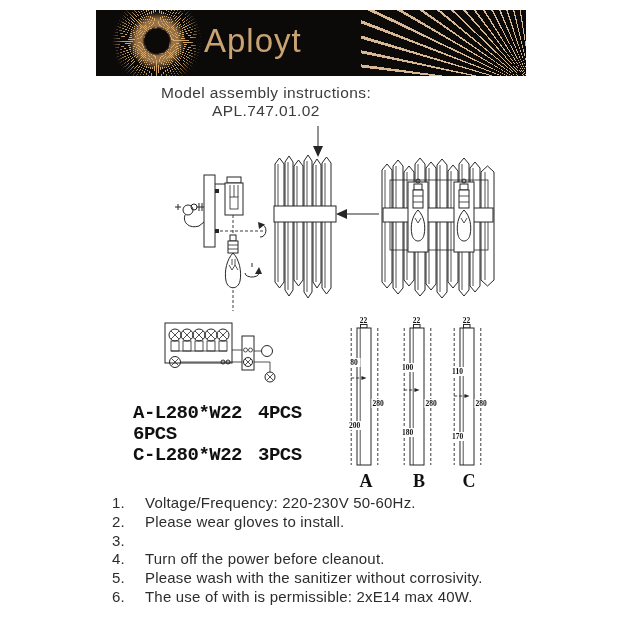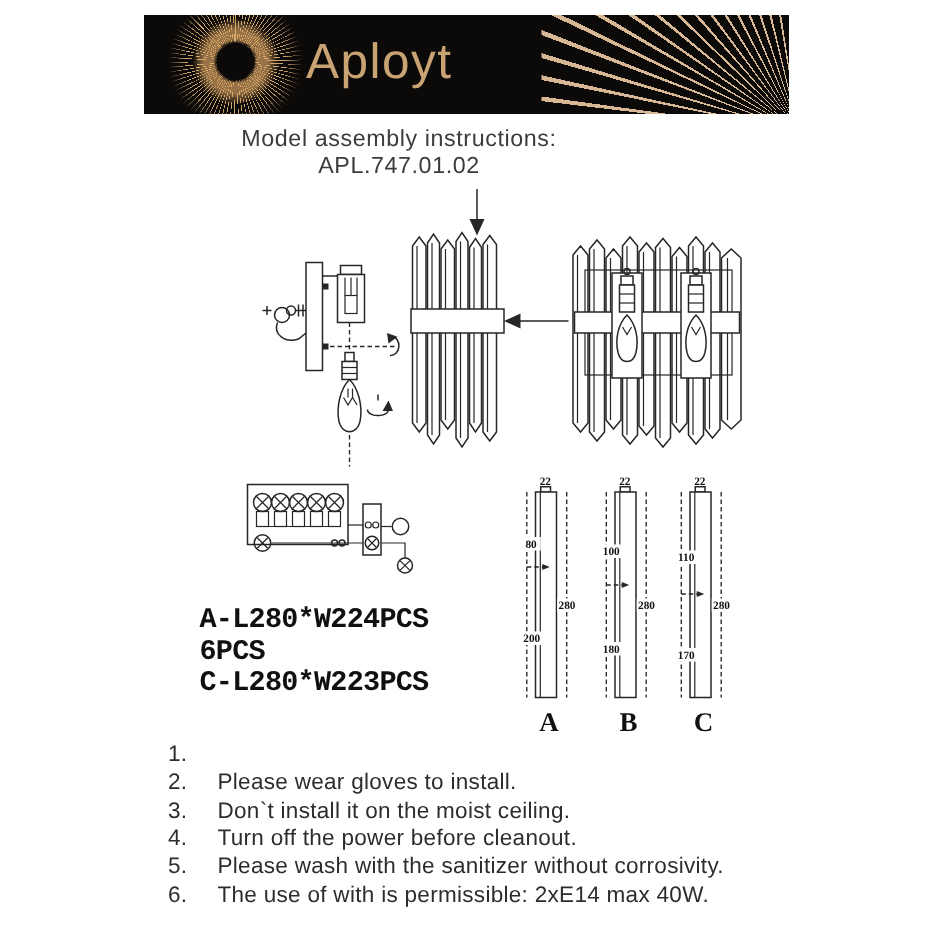--- a/index.html
+++ b/index.html
@@ -28,21 +28,21 @@
   .lnw{stroke:#262626;stroke-width:1;fill:#ffffff;}
   .lnt{stroke:#262626;stroke-width:.8;fill:none;}
   .flt{fill:#262626;stroke:none;}
   .dsh{stroke:#262626;stroke-width:.9;fill:none;stroke-dasharray:3 2;}
   .dnum{font:bold 7.5px "Liberation Serif",serif;fill:#111;}
   .wbg{fill:#ffffff;stroke:none;}
 
   
   .parts{position:absolute;left:133px;top:403px;font-family:"Liberation Mono",monospace;
     font-weight:bold;font-size:19px;letter-spacing:-0.5px;line-height:21px;color:#101010;}
-  .prow{display:flex;gap:0;}
+  .prow{display:flex;gap:16px;}
 
   
   .dimfig{position:absolute;width:36px;height:178px;}
   .figletter{position:absolute;left:0;top:156px;width:36px;text-align:center;
     font-family:"Liberation Serif",serif;font-weight:bold;font-size:18px;color:#111;}
 
   
   .instructions{position:absolute;left:112px;top:494px;width:430px;font-size:15px;
     line-height:18.8px;color:#2d2d2d;letter-spacing:.2px;font-weight:500;}
   .irow{display:flex;}
@@ -317,28 +317,28 @@
       <text class="dnum" x="6.5" y="124" text-anchor="middle">170</text>
       <rect class="wbg" x="23.5" y="84" width="13" height="9"></rect>
       <text class="dnum" x="30" y="91" text-anchor="middle">280</text>
     </svg>
     <div class="figletter">C</div>
   </div>
 
   <div class="instructions">
     <div class="irow">
       <span class="inum">1.</span>
+      <span class="itext">Voltage/Frequency: 220-230V 50-60Hz.</span>
     </div>
     <div class="irow">
       <span class="inum">2.</span>
       <span class="itext">Please wear gloves to install.</span>
     </div>
     <div class="irow">
       <span class="inum">3.</span>
-      <span class="itext">Don`t install it on the moist ceiling.</span>
     </div>
     <div class="irow">
       <span class="inum">4.</span>
       <span class="itext">Turn off the power before cleanout.</span>
     </div>
     <div class="irow">
       <span class="inum">5.</span>
       <span class="itext">Please wash with the sanitizer without corrosivity.</span>
     </div>
     <div class="irow">

